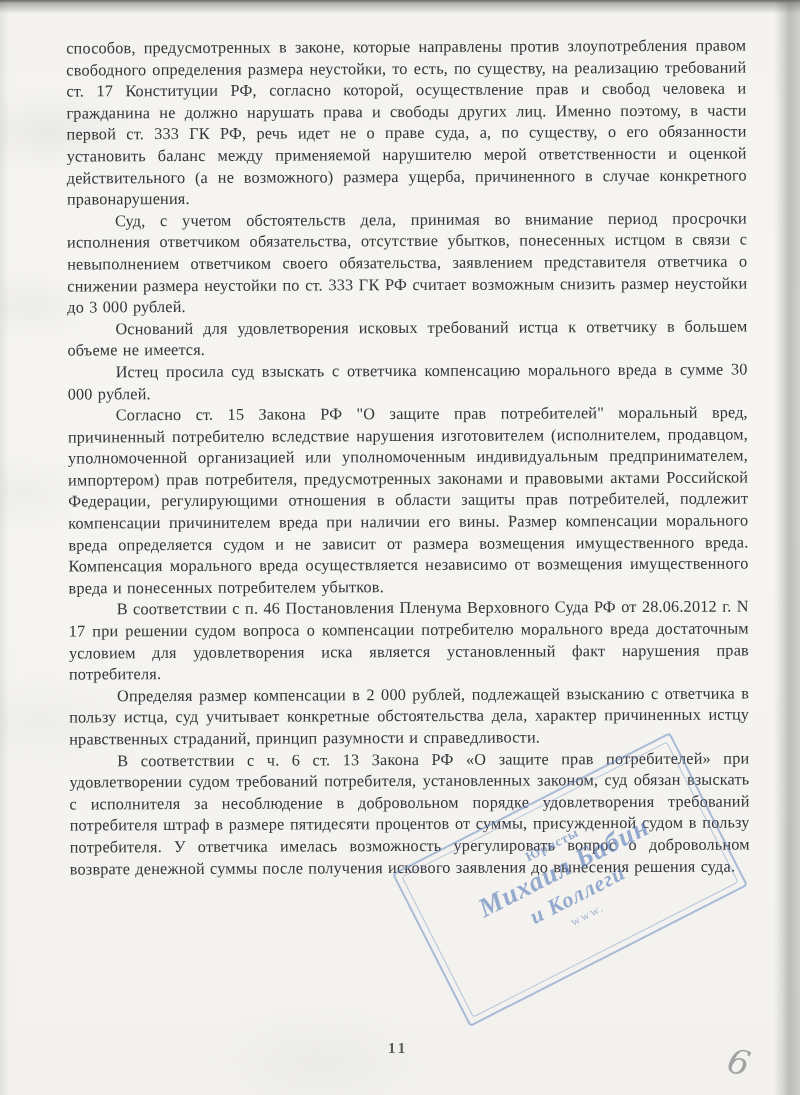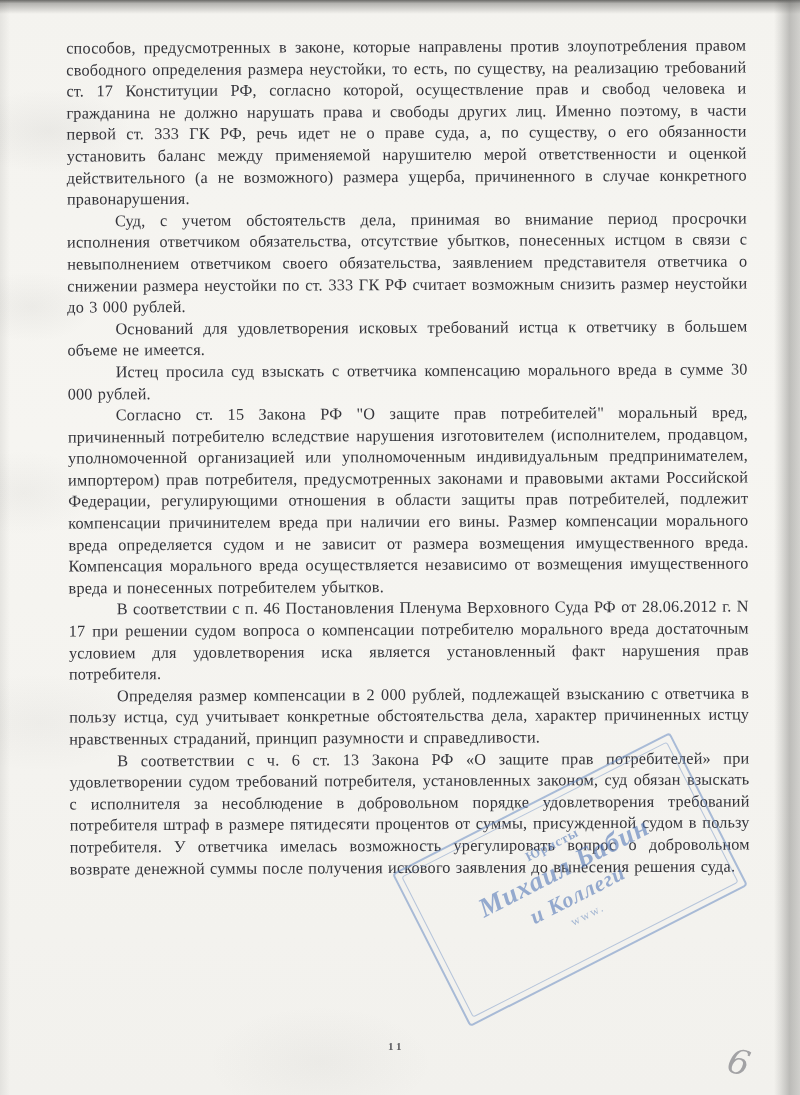--- a/index.html
+++ b/index.html
@@ -33,21 +33,21 @@
     line-height:21.6px;
     text-align:justify;
     letter-spacing:0.15px;
     word-spacing:1px;
   }
   .para{margin:0;text-indent:48px;}
   .para.noindent{text-indent:0;}
 
   .pageno{
     position:absolute;left:388px;top:1040px;
-    color:#5a5a5e;font-size:11px;letter-spacing:3px;
+    color:#5a5a5e;font-size:15px;letter-spacing:3px;
     font-family:"Liberation Serif",serif;
     font-weight:bold;
   }
   .handwritten{
     position:absolute;left:728px;top:1042px;
     color:#8f8f93;font-size:34px;font-style:italic;
     font-family:"DejaVu Serif",serif;
     transform:rotate(14deg);font-weight:400;opacity:0.8;
   }
 

